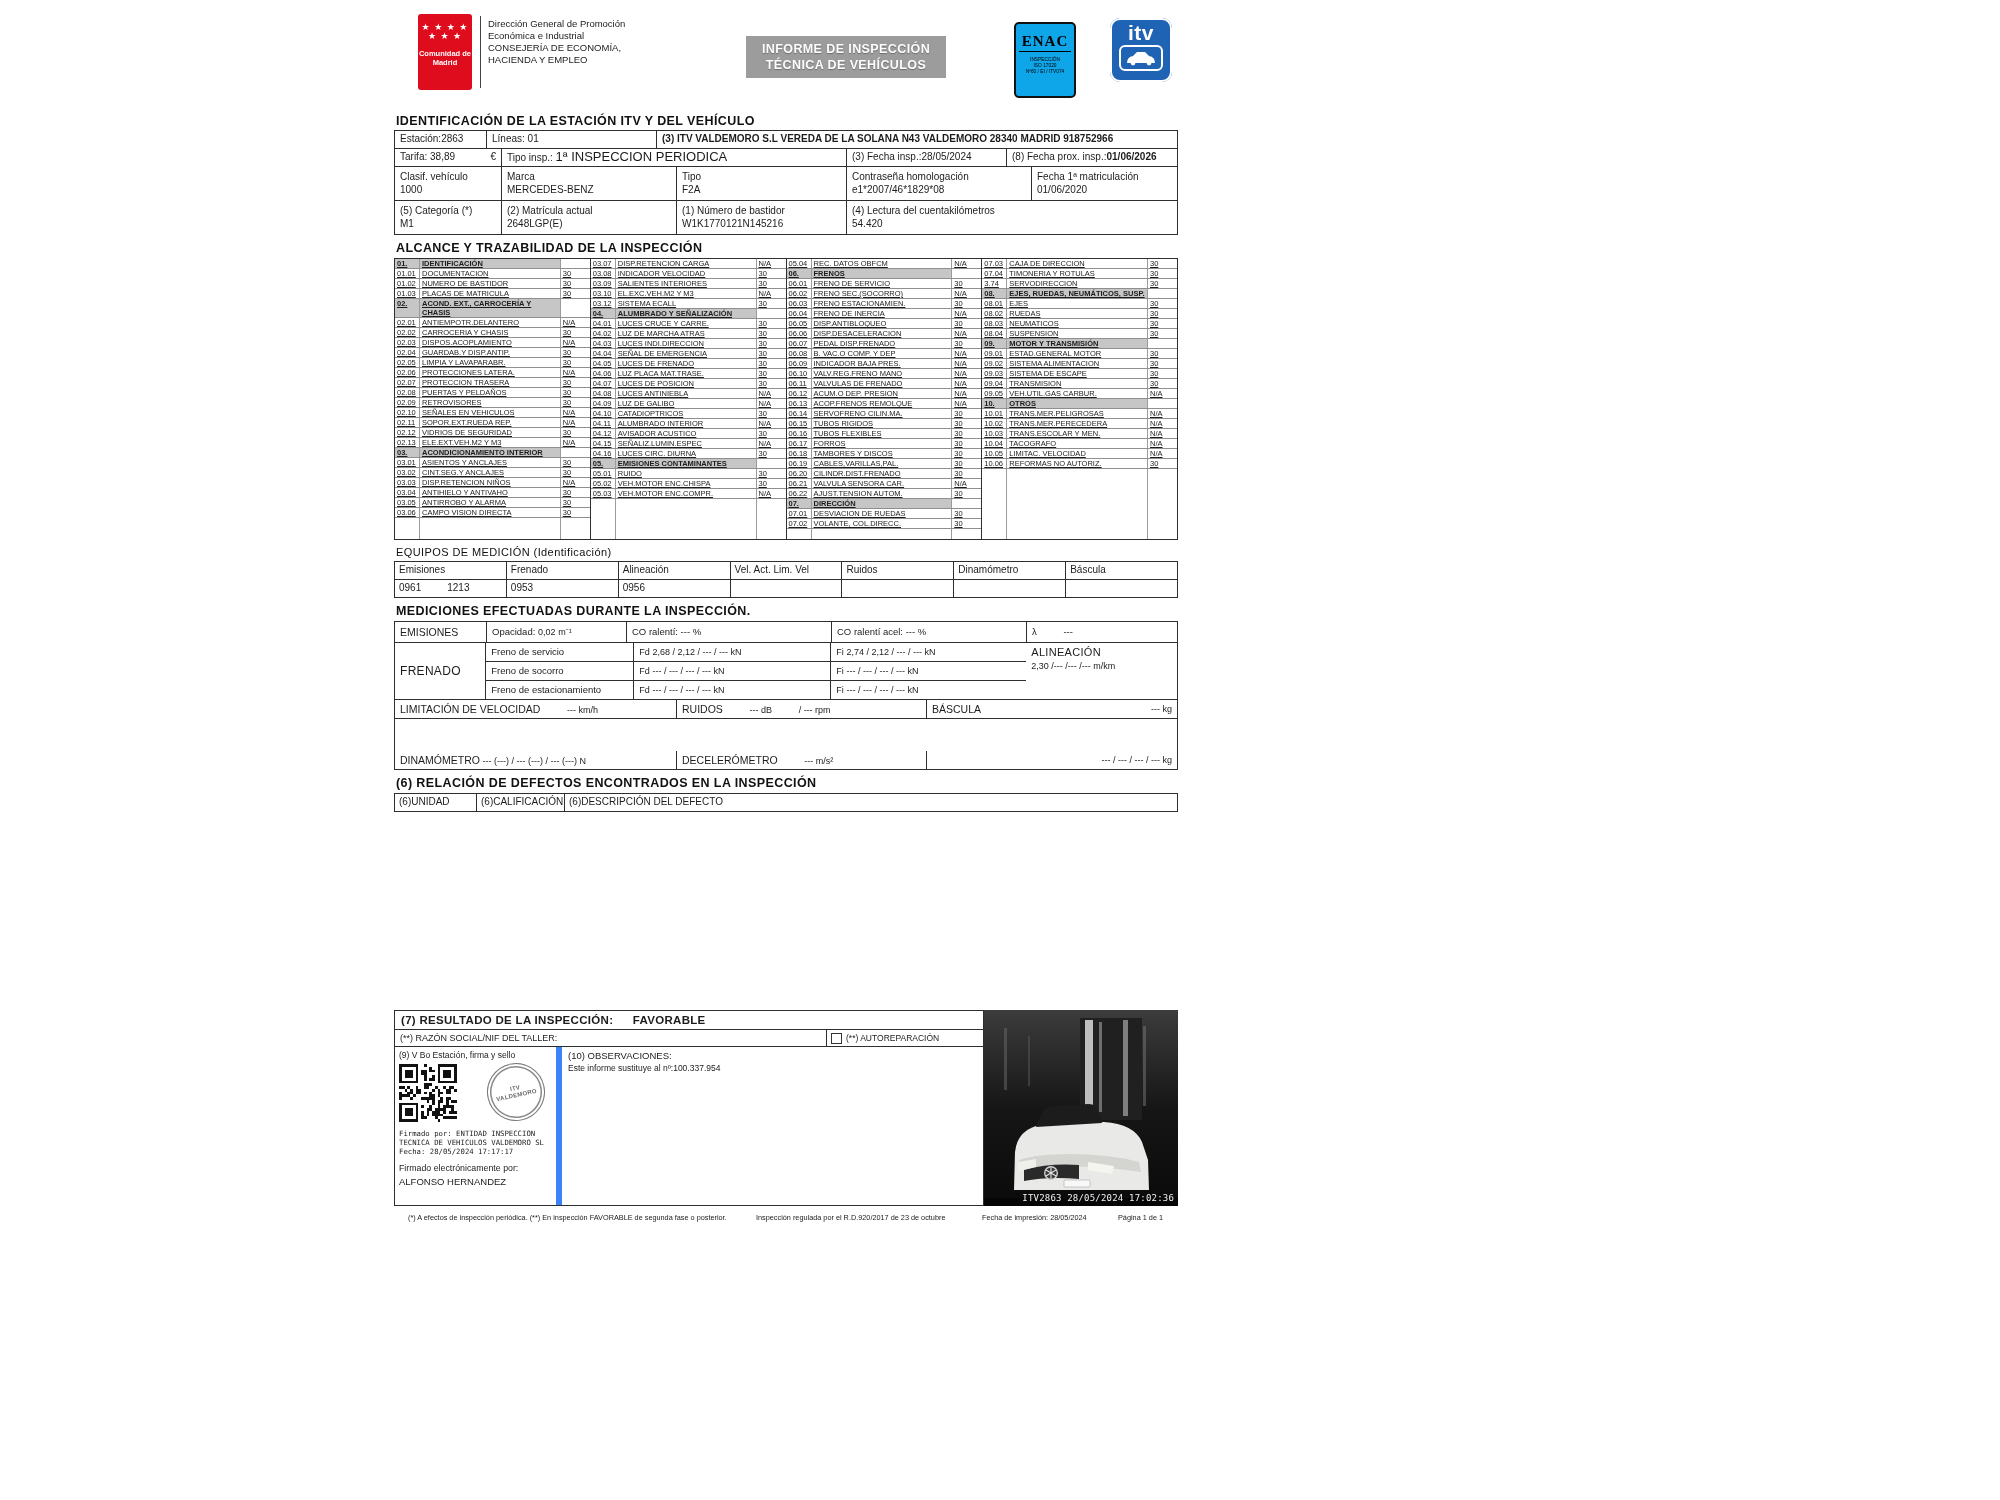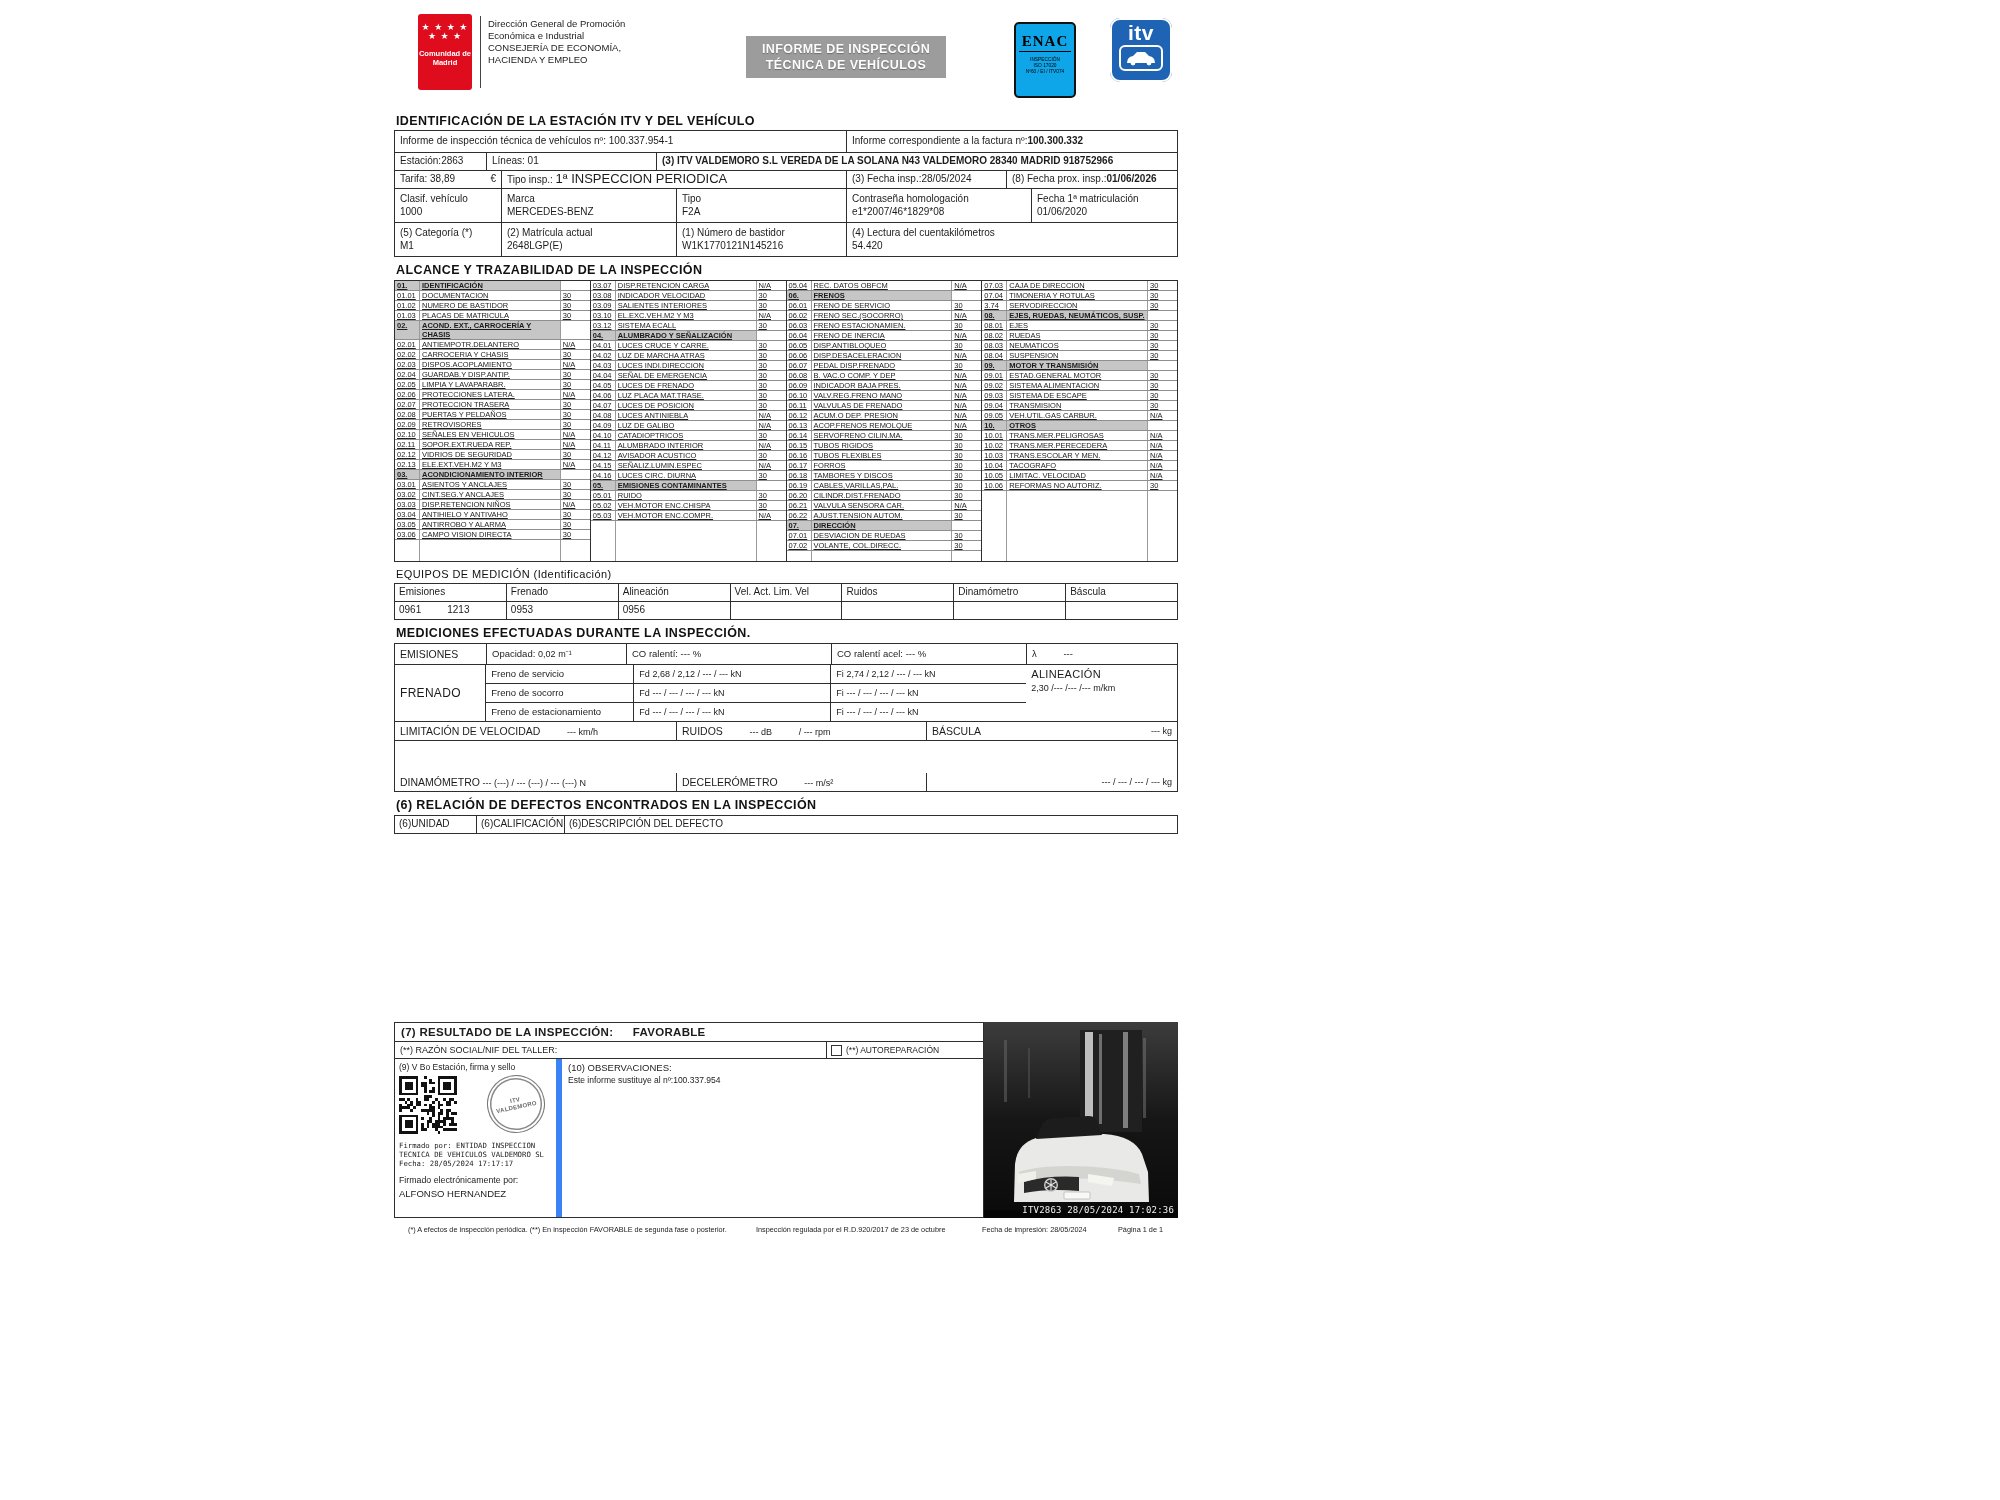--- a/index.html
+++ b/index.html
@@ -92,21 +92,21 @@
   .gap24 { margin-left:24px; }
   .right { margin-left:auto; }
 
   
   .def-head { display:flex; border:1px solid #2e2e2e; }
   .def-head .dc { border-right:1px solid #2e2e2e; font-size:10px; line-height:12px; padding:2px 4px; height:17px; }
   .def-head .dc:last-child { border-right:none; }
   .def-body { height:186px; }
 
   
-  .result { display:flex; margin-top:2px; }
+  .result { display:flex; margin-top:12px; }
   .res-left { width:590px; border:1px solid #2e2e2e; display:flex; flex-direction:column; }
   .res-r1 { border-bottom:1px solid #2e2e2e; padding:3px 6px; height:19px; font-size:11.5px; font-weight:bold; letter-spacing:.3px; }
   .res-r1 .res-val { margin-left:16px; }
   .res-r2 { display:flex; border-bottom:1px solid #2e2e2e; height:17px; }
   .res-r2 .rc1 { width:432px; border-right:1px solid #2e2e2e; font-size:9px; padding:3px 5px; }
   .res-r2 .rc2 { flex:1; display:flex; align-items:center; font-size:8.5px; padding:0 4px; gap:4px; }
   .chk { width:11px; height:11px; border:1px solid #333; background:#fff; flex:none; }
   .res-r3 { display:flex; flex:1; }
   .vbo-cell { width:167px; border-right:6px solid #3b82f6; padding:3px 4px; position:relative; font-size:8.5px; }
   .obs-cell { flex:1; padding:3px 6px; }
@@ -167,29 +167,20 @@
             <path d="M3 13 q0 -6 6 -7 l4 -4 h8 l4 4 q6 1 6 7 z" fill="#fff"></path>
             <circle cx="9" cy="13" r="2.4" fill="#fff"></circle>
             <circle cx="25" cy="13" r="2.4" fill="#fff"></circle>
           </svg>
       </div>
     </div>
   </div>
 
   <div class="sec-title">IDENTIFICACIÓN DE LA ESTACIÓN ITV Y DEL VEHÍCULO</div>
 
-  <div class="tbl h21">
-    <div class="tcell" style="width:452px">
-      <span>Informe de inspección técnica de vehículos nº:</span>
-      <span>100.337.954-1</span>
-    </div>
-    <div class="tcell" style="flex:1">
-      <span>Informe correspondiente a la factura nº:</span><b>100.300.332</b>
-    </div>
-  </div>
 
   <div class="tbl h17">
     <div class="tcell" style="width:92px">
       <span>Estación:</span><span>2863</span>
     </div>
     <div class="tcell" style="width:170px">
       <span>Líneas:</span> <span>01</span>
     </div>
     <div class="tcell bold" style="flex:1">(3) ITV VALDEMORO S.L VEREDA DE LA SOLANA N43 VALDEMORO 28340 MADRID 918752966</div>
   </div>

